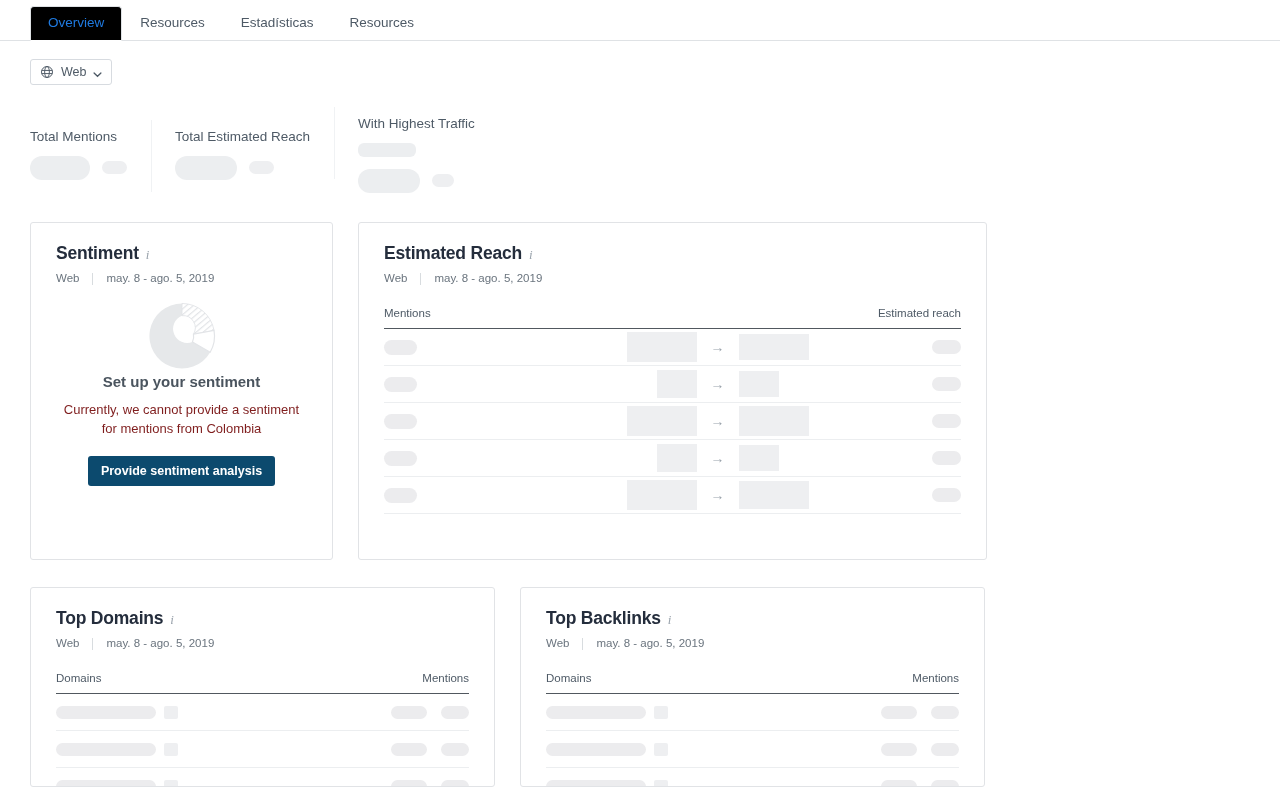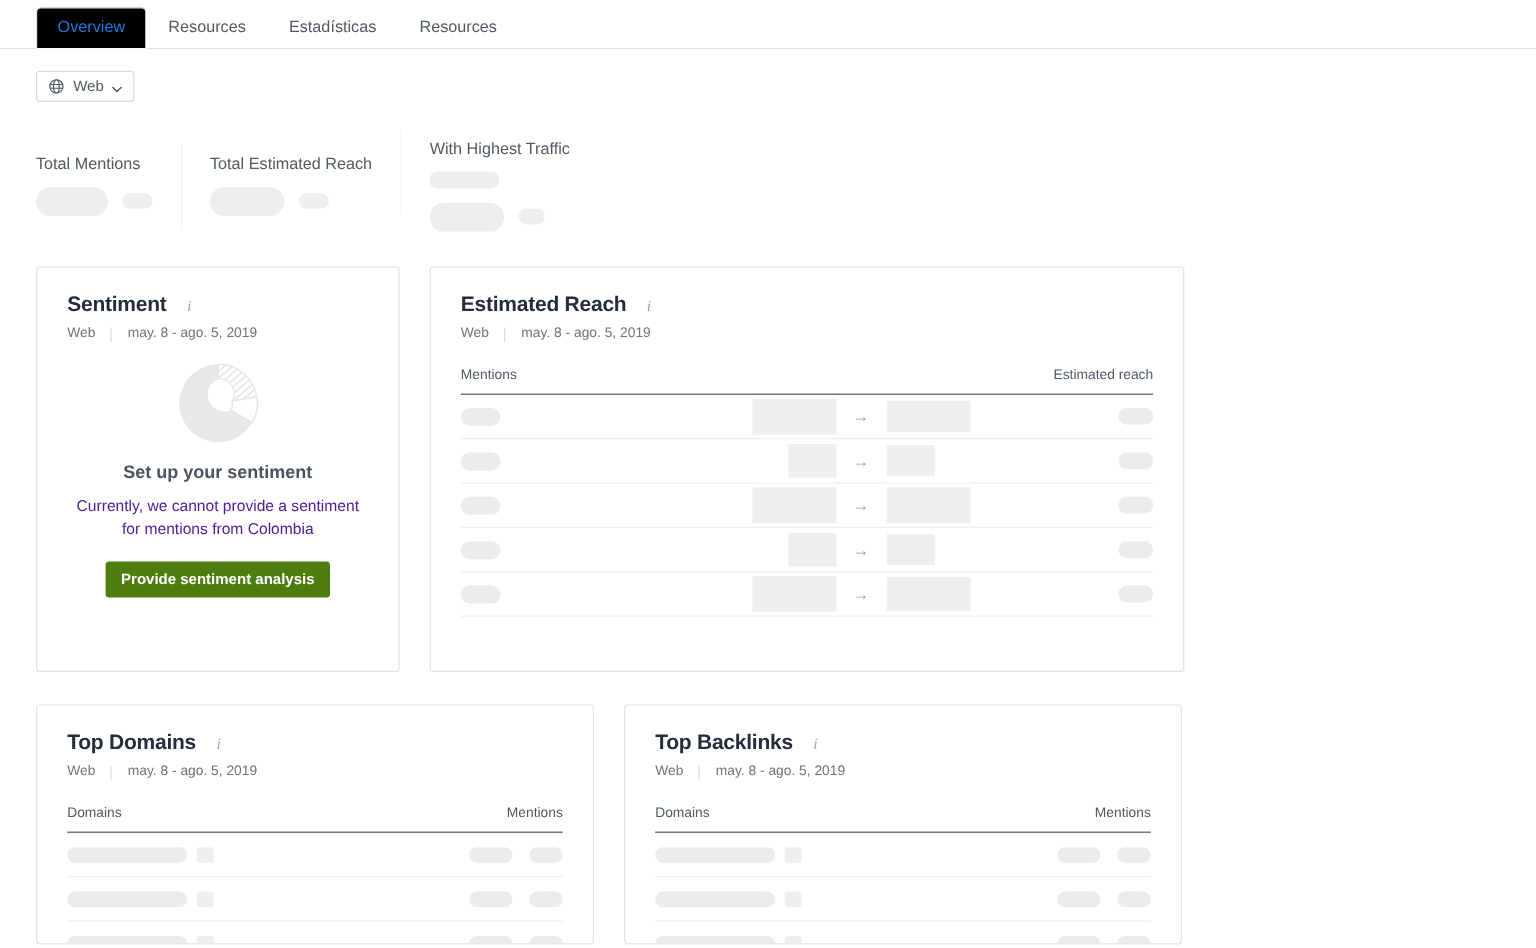--- a/index.html
+++ b/index.html
@@ -118,21 +118,21 @@
   .card-backlinks { width: 465px; height: 200px; overflow: hidden; }
 
   .card-inner { padding: 22px 25px 0 25px; }
   .card-title {
     font-size: 17.5px;
     font-weight: bold;
     color: #242d3c;
     letter-spacing: -0.2px;
     display: flex;
     align-items: baseline;
-    gap: 17px;
+    gap: 7px;
     line-height: 1;
   }
   .info-i {
     font-family: "Liberation Serif", "DejaVu Serif", serif;
     font-style: italic;
     font-size: 13px;
     font-weight: normal;
     color: #9aa3ac;
     cursor: pointer;
   }
@@ -148,29 +148,28 @@
     display: inline-block;
     width: 1px; height: 12px;
     background: #d8dcdf;
     margin: 0 13px;
   }
 
   
   .sent-body { text-align: center; padding-top: 8px; }
   .donut-wrap { display: flex; justify-content: center; margin-top: 6px; }
   .sent-head {
-    margin-top: 12px;
     font-size: 15px;
     font-weight: bold;
     color: #4a545e;
   }
   .sent-desc {
     margin-top: 11px;
     font-size: 13px;
-    color: #4c1d95;
+    color: #7f1d1d;
     line-height: 1.45;
     padding: 0 2px;
   }
   .sent-btn {
     margin-top: 17px;
     display: inline-block;
     border: none;
     border-radius: 3px;
     padding: 8px 13px;
     font-size: 12.5px;
@@ -294,21 +293,21 @@
 
             <path d="M50 6 A44 44 0 1 0 88.1 72 L64.1 58 A16.5 16.5 0 1 1 50 22.5 Z" fill="#e6e8ea"></path>
 
             <path d="M50 6 A44 44 0 0 1 93.3 42.5 L65.5 47.5 A16.5 16.5 0 0 0 50 22.5 Z" fill="url(#hatch)" stroke="#e2e4e7" stroke-width="1.2"></path>
 
             <path d="M93.3 42.5 A44 44 0 0 1 88.1 72 L64.1 58 A16.5 16.5 0 0 0 65.5 47.5 Z" fill="#ffffff" stroke="#e2e4e7" stroke-width="1.6"></path>
           </svg>
         </div>
         <div class="sent-head">Set up your sentiment</div>
         <div class="sent-desc">Currently, we cannot provide a sentiment for mentions from Colombia</div>
-        <button class="sent-btn" id="sentBtn" style="background: #4d7c0f;">Provide sentiment analysis</button>
+        <button class="sent-btn" id="sentBtn" style="background: #0c4a6e;">Provide sentiment analysis</button>
       </div>
     </div>
   </div>
 
   <div class="card card-reach">
     <div class="card-inner">
       <div class="card-title">
         <span>Estimated Reach</span>
         <span class="info-i">i</span>
       </div>

